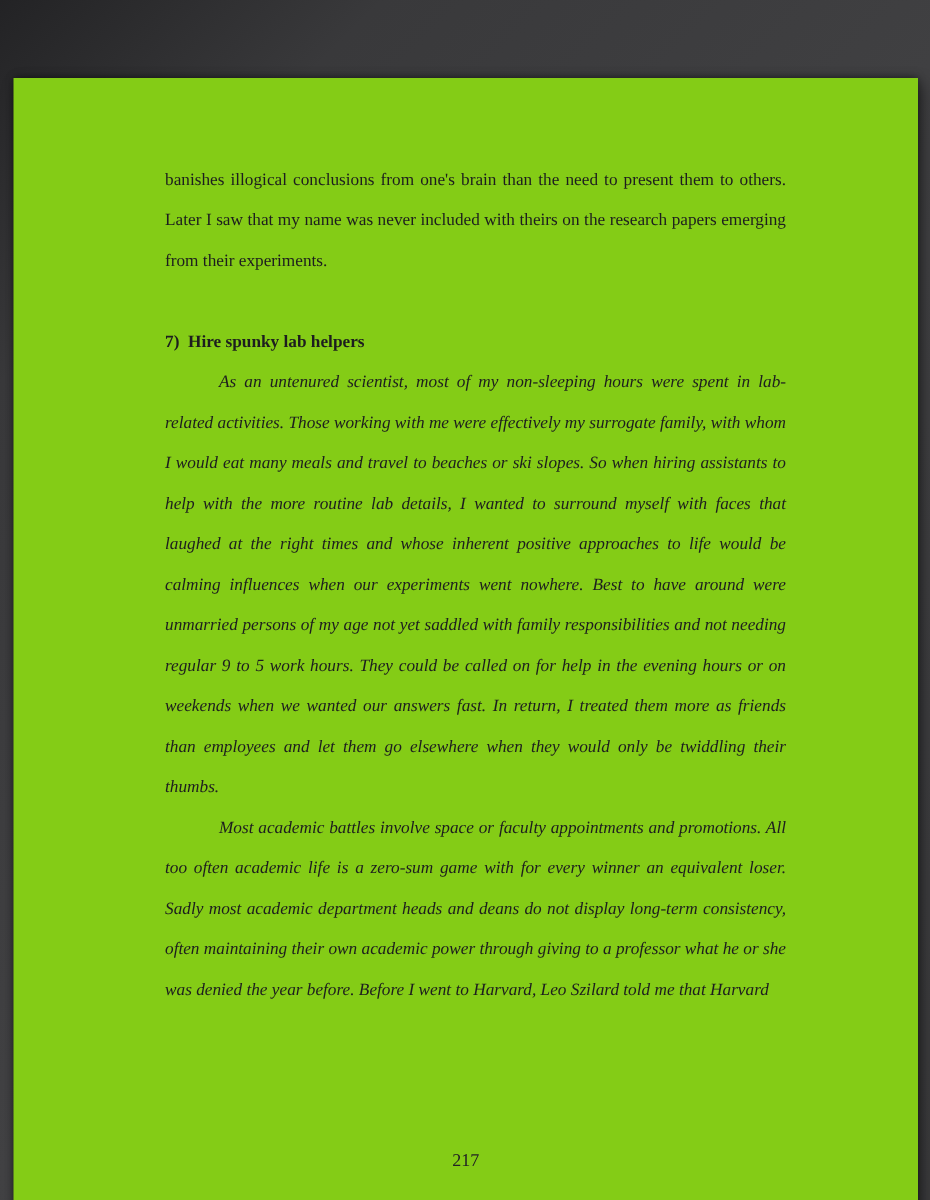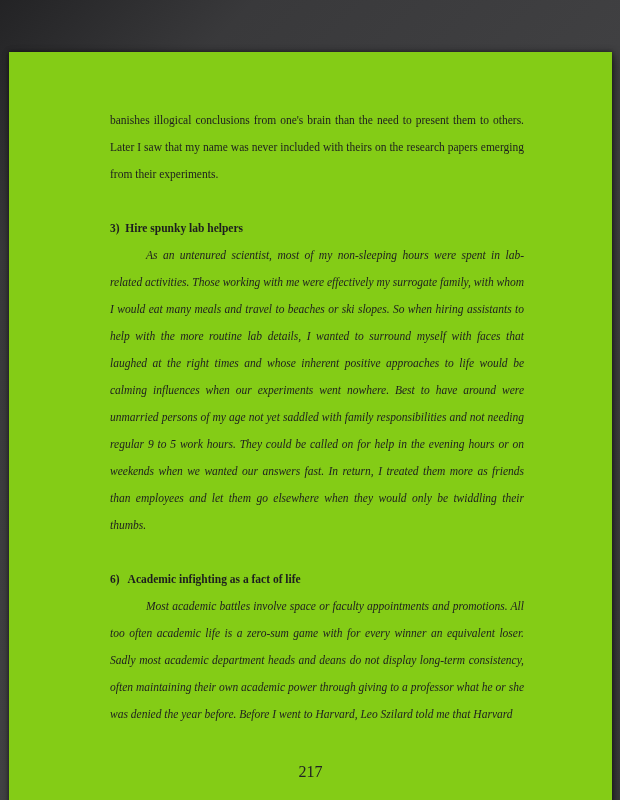--- a/index.html
+++ b/index.html
@@ -45,29 +45,28 @@
   .indent {
     text-indent: 36px;
     font-style: italic;
   }
   .page-number {
     position: absolute;
     bottom: 26px;
     left: 0;
     width: 100%;
     text-align: center;
-    font-size: 16px;
+    font-size: 12px;
     color: #222224;
   }
 </style>
 </head>
 <body>
 
 <div class="paper">
   <div class="text-block">
     <p>banishes illogical conclusions from one's brain than the need to present them to others. Later I saw that my name was never included with theirs on the research papers emerging from their experiments.</p>
-    <p class="heading">3)  Hire spunky lab helpers</p>
+    <p class="heading">7)  Hire spunky lab helpers</p>
     <p class="indent">As an untenured scientist, most of my non-sleeping hours were spent in lab-related activities.  Those working with me were effectively my surrogate family, with whom I would eat many meals and travel to beaches or ski slopes.  So when hiring assistants to help with the more routine lab details, I wanted to surround myself with faces that laughed at the right times and whose inherent positive approaches to life would be calming influences when our experiments went nowhere.  Best to have around were unmarried persons of my age not yet saddled with family responsibilities and not needing regular 9 to 5 work hours.  They could be called on for help in the evening hours or on weekends when we wanted our answers fast.  In return, I treated them more as friends than employees and let them go elsewhere when they would only be twiddling their thumbs.</p>
-    <p class="heading">6)   Academic infighting as a fact of life</p>
     <p class="indent">Most academic battles involve space or faculty appointments and promotions.  All too often academic life is a zero-sum game with for every winner an equivalent loser.  Sadly most academic department heads and deans do not display long-term consistency, often maintaining their own academic power through giving to a professor what he or she was denied the year before.  Before I went to Harvard, Leo Szilard told me that Harvard</p>
   </div>
   <div class="page-number">217</div>
 </div>
 
 </body></html>

